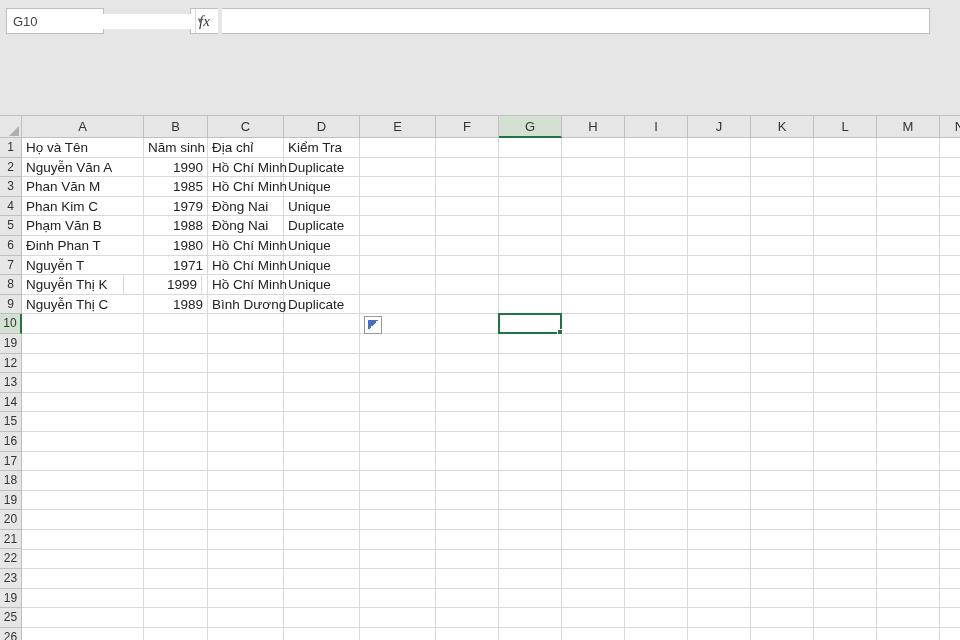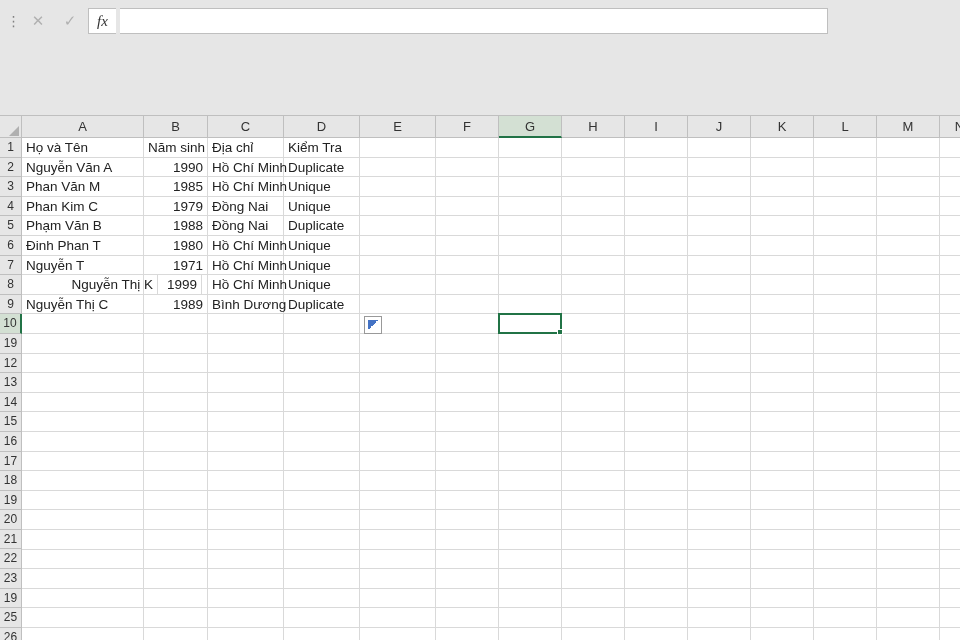--- a/index.html
+++ b/index.html
@@ -30,20 +30,24 @@
   .selection { position: absolute; border: 2px solid #217346; pointer-events: none; z-index: 10; }
   .fill-handle { position: absolute; width: 6px; height: 6px; background: #217346; border: 1px solid #fff; right: -3px; bottom: -3px; cursor: crosshair; pointer-events: auto; }
   .autofill-tag { position: absolute; width: 18px; height: 18px; background: #fff; border: 1px solid #999; z-index: 5; display: flex; align-items: center; justify-content: center; }
   .autofill-tag .inner { width: 10px; height: 10px; background: linear-gradient(135deg,#4472c4 50%,#fff 50%); }
 </style>
 </head>
 <body>
 
 <div class="formula-bar-area">
   <div class="formula-bar">
+    <div class="name-box-wrap">
+      <input class="name-box" value="G10" style="">
+      <div class="name-box-dd">▼</div>
+    </div>
     <div class="sep-dots">⋮</div>
     <div class="fx-btn cancel">✕</div>
     <div class="fx-btn enter">✓</div>
     <div class="fx-btn fx">fx</div>
     <input class="formula-input" value="" style="">
   </div>
 </div>
 
 <div class="sheet">
   <div class="corner">
@@ -481,21 +485,21 @@
       <div class="cell" style="left: 186px; top: 78.4px; width: 76px;">Đồng Nai</div>
       <div class="cell" style="left: 262px; top: 78.4px; width: 76px;">Duplicate</div>
       <div class="cell" style="left: 0px; top: 98px; width: 122px;">Đinh Phan T</div>
       <div class="cell num" style="left: 122px; top: 98px; width: 64px;">1980</div>
       <div class="cell" style="left: 186px; top: 98px; width: 76px;">Hồ Chí Minh</div>
       <div class="cell" style="left: 262px; top: 98px; width: 76px;">Unique</div>
       <div class="cell" style="left: 0px; top: 117.6px; width: 122px;">Nguyễn T</div>
       <div class="cell num" style="left: 122px; top: 117.6px; width: 64px;">1971</div>
       <div class="cell" style="left: 186px; top: 117.6px; width: 76px;">Hồ Chí Minh</div>
       <div class="cell" style="left: 262px; top: 117.6px; width: 76px;">Unique</div>
-      <div class="cell" style="left: 0px; top: 137.2px; width: 136px; text-align: right;">Nguyễn Thị K</div>
+      <div class="cell" style="left: 0px; top: 137.2px; width: 102px;">Nguyễn Thị K</div>
       <div class="cell num" style="left: 116px; top: 137.2px; width: 64px;">1999</div>
       <div class="cell" style="left: 186px; top: 137.2px; width: 76px;">Hồ Chí Minh</div>
       <div class="cell" style="left: 262px; top: 137.2px; width: 76px;">Unique</div>
       <div class="cell" style="left: 0px; top: 156.8px; width: 122px;">Nguyễn Thị C</div>
       <div class="cell num" style="left: 122px; top: 156.8px; width: 64px;">1989</div>
       <div class="cell" style="left: 186px; top: 156.8px; width: 76px;">Bình Dương</div>
       <div class="cell" style="left: 262px; top: 156.8px; width: 76px;">Duplicate</div>
       <div class="selection" style="left: 476px; top: 175.4px; width: 64px; height: 20.6px;">
         <div class="fill-handle"></div>
       </div>

